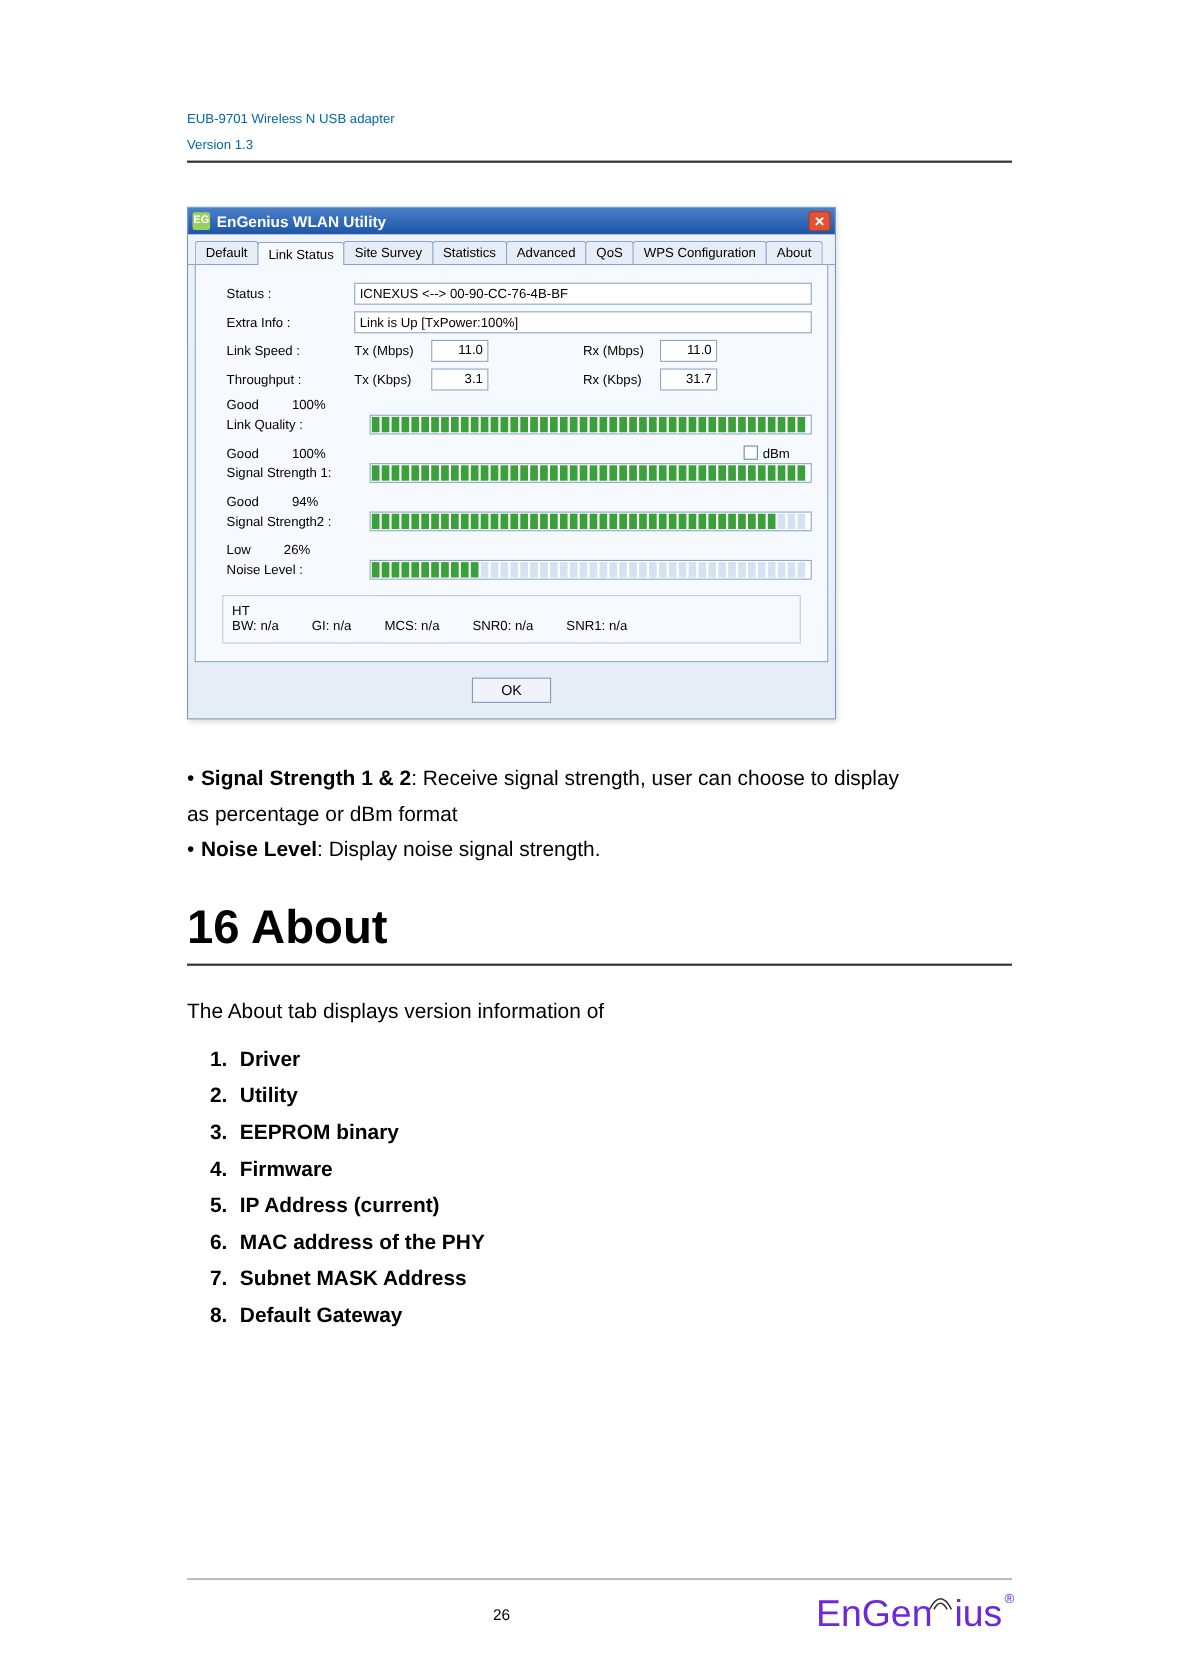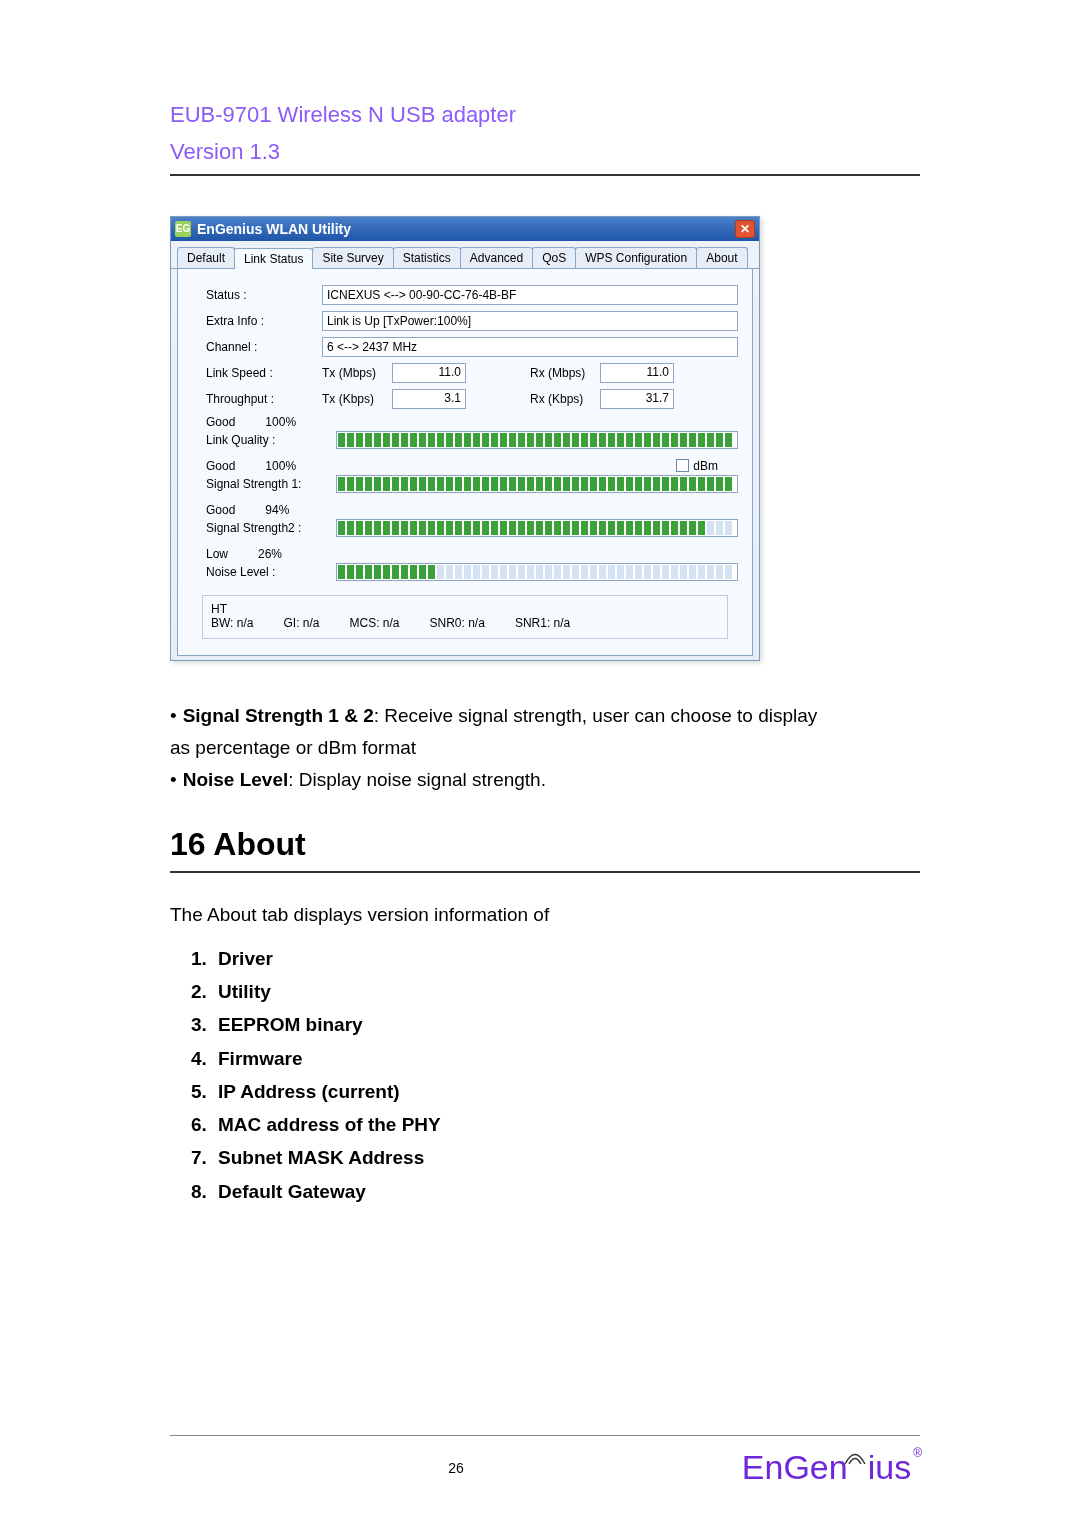--- a/index.html
+++ b/index.html
@@ -12,22 +12,22 @@
   .page {
     width: 1080px;
     height: 1527px;
     margin: 0 auto;
     padding: 100px 160px 40px 170px;
     position: relative;
     display: flex;
     flex-direction: column;
   }
   .hdr {
-    font-size: 22px;
-    color: #8b5cf6;
+    font-size: 12px;
+    color: #0369a1;
     line-height: 1.4;
     margin-bottom: 6px;
   }
   .hr {
     border: none;
     border-top: 2px solid #333;
     margin: 0 0 30px 0;
   }
   
   .win {
@@ -111,21 +111,21 @@
     background: #fff;
     padding: 2px 4px;
     height: 20px;
     display:flex; align-items:center;
   }
   .speed-row .half {
     display:flex; align-items:center; flex:1;
   }
   .half .lab { width: 70px; }
   .val-box {
-    width: 74px; height:20px; border:1px solid #8aa7c8; background:#fff;
+    width: 52px; height:20px; border:1px solid #8aa7c8; background:#fff;
     text-align:right; padding:1px 4px; margin-right:10px;
   }
   .bar-wrap {
     margin: 4px 0 10px 0;
     padding-left: 14px;
   }
   .bar-top {
     display:flex; align-items:center; font-size:12px;
     margin-bottom:2px;
   }
@@ -165,21 +165,21 @@
   .okbtn {
     border:1px solid #7a9bbf; background:#f0f4fa;
     padding:3px 26px; font-size:13px;
   }
 
   
   .body-text { font-size:19px; line-height:1.7; margin-top:4px;}
   .bullet-row { display:flex; gap:6px; }
   .bold { font-weight:bold; }
   .section-heading {
-    font-size: 32px;
+    font-size: 43px;
     font-weight: bold;
     margin: 30px 0 6px 0;
   }
   .sec-hr { border:none; border-top:2px solid #333; margin: 2px 0 22px 0;}
   ol { list-style: decimal; margin:10px 0 0 0; padding-left: 42px; font-size:19px; line-height:1.75;}
   ol li { font-weight:bold; padding-left:6px;}
   .footer {
     margin-top:auto;
     border-top:1px solid #888;
     padding-top:12px;
@@ -233,24 +233,20 @@
 
     <div class="panel">
       <div class="info-row">
         <div class="info-label">Status :</div>
         <div class="info-field">ICNEXUS &lt;--&gt; 00-90-CC-76-4B-BF</div>
       </div>
       <div class="info-row">
         <div class="info-label">Extra Info :</div>
         <div class="info-field">Link is Up [TxPower:100%]</div>
       </div>
-      <div class="info-row">
-        <div class="info-label">Channel :</div>
-        <div class="info-field">6 &lt;--&gt; 2437 MHz</div>
-      </div>
       <div class="info-row speed-row">
         <div class="info-label">Link Speed :</div>
         <div class="half">
           <span class="lab">Tx (Mbps)</span>
           <span class="val-box">11.0</span>
         </div>
         <div class="half">
           <span class="lab">Rx (Mbps)</span>
           <span class="val-box">11.0</span>
         </div>
@@ -500,20 +496,23 @@
         <div class="ht-vals">
           <span>BW: n/a</span>
           <span>GI: n/a</span>
           <span>MCS: n/a</span>
           <span>SNR0: n/a</span>
           <span>SNR1: n/a</span>
         </div>
       </div>
     </div>
 
+    <div class="btnrow">
+      <button class="okbtn">OK</button>
+    </div>
   </div>
 
   <div class="body-text">
     <div class="bullet-row">
       <span>•</span>
       <span>
         <span class="bold">Signal Strength 1 &amp; 2</span><span>: Receive signal strength, user can choose to display</span>
       </span>
     </div>
     <div>as percentage or dBm format</div>

